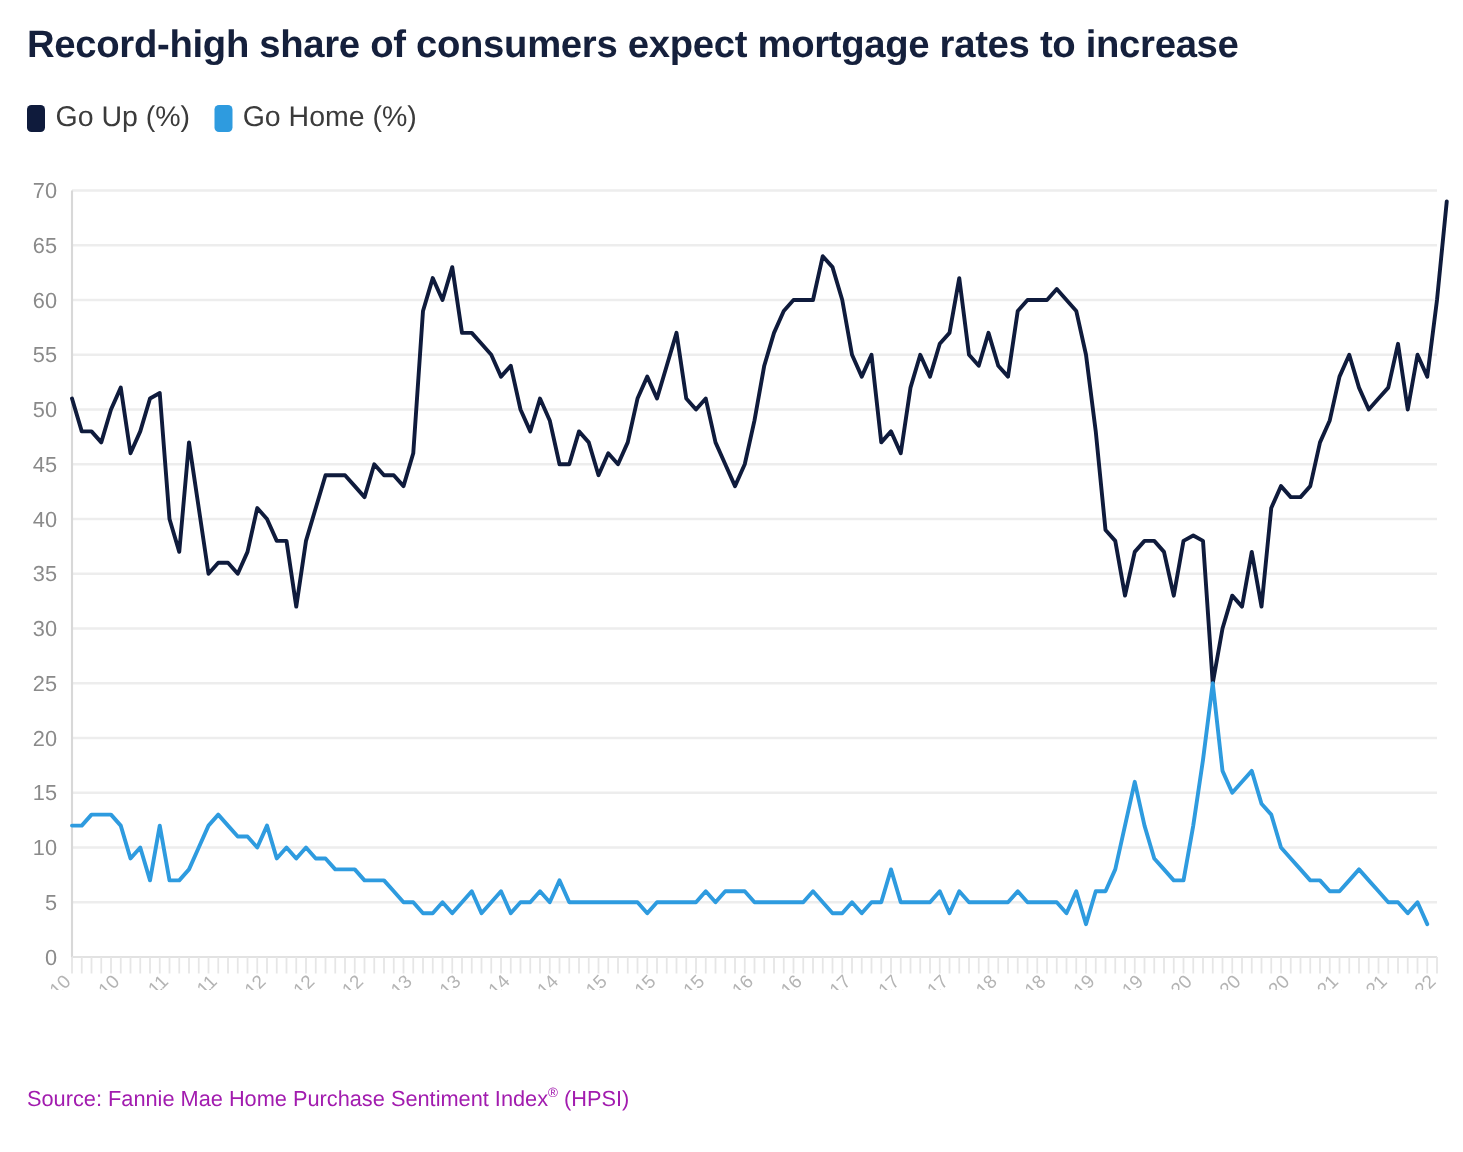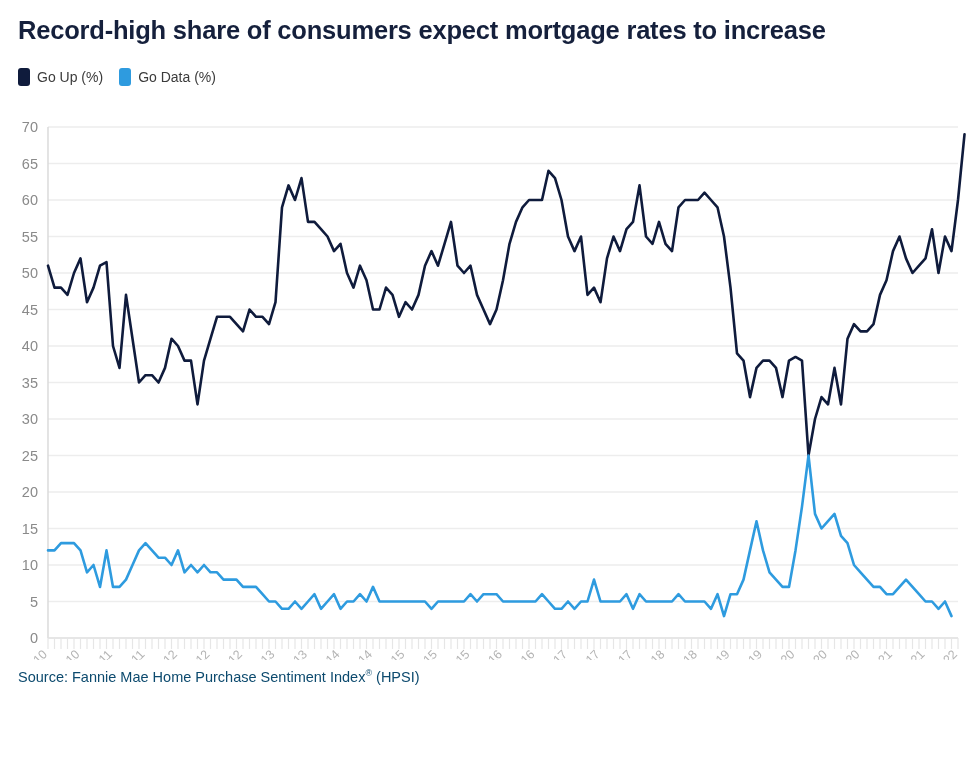--- a/index.html
+++ b/index.html
@@ -43,21 +43,21 @@
     align-items: center;
     gap: 7px;
   }
   .legend-swatch {
     width: 12px;
     height: 18px;
     border-radius: 3px;
     display: block;
   }
   .legend-label {
-    font-size: 14px;
+    font-size: 19px;
     color: #3b3b3b;
     white-space: nowrap;
   }
   #plot-area {
     position: absolute;
     left: 0;
     top: 100px;
     width: 975px;
     height: 560px;
   }
@@ -71,44 +71,44 @@
     text-anchor: end;
   }
   .xtick-label {
     font-size: 12.5px;
     fill: #b4b4b4;
     font-family: "Liberation Sans", sans-serif;
   }
   #footer {
     position: absolute;
     left: 18px;
-    top: 666px;
+    top: 722px;
     font-size: 14.5px;
-    color: #0c4a6e;
+    color: #a21caf;
     line-height: 1.55;
     text-align: center;
   }
   #footer div { white-space: nowrap; }
   sup { font-size: 9px; vertical-align: super; }
 </style>
 </head>
 <body>
 
 <div id="chart-root">
 
   <div id="chart-title">Record-high share of consumers expect mortgage rates to increase</div>
 
   <div id="legend">
     <div class="legend-item">
       <span class="legend-swatch" style="background: rgb(15, 27, 60);"></span>
       <span class="legend-label">Go Up (%)</span>
     </div>
     <div class="legend-item">
       <span class="legend-swatch" style="background: rgb(46, 155, 223);"></span>
-      <span class="legend-label">Go Data (%)</span>
+      <span class="legend-label">Go Home (%)</span>
     </div>
   </div>
 
   <div id="plot-area">
     <svg id="plot-svg" width="975" height="560" viewBox="0 0 975 560">
       <g id="gridlines">
           <line x1="48" x2="958" y1="538" y2="538" stroke="#ededed" stroke-width="1.4"></line>
           <line x1="48" x2="958" y1="501.5" y2="501.5" stroke="#ededed" stroke-width="1.6"></line>
           <line x1="48" x2="958" y1="465" y2="465" stroke="#ededed" stroke-width="1.6"></line>
           <line x1="48" x2="958" y1="428.5" y2="428.5" stroke="#ededed" stroke-width="1.6"></line>

